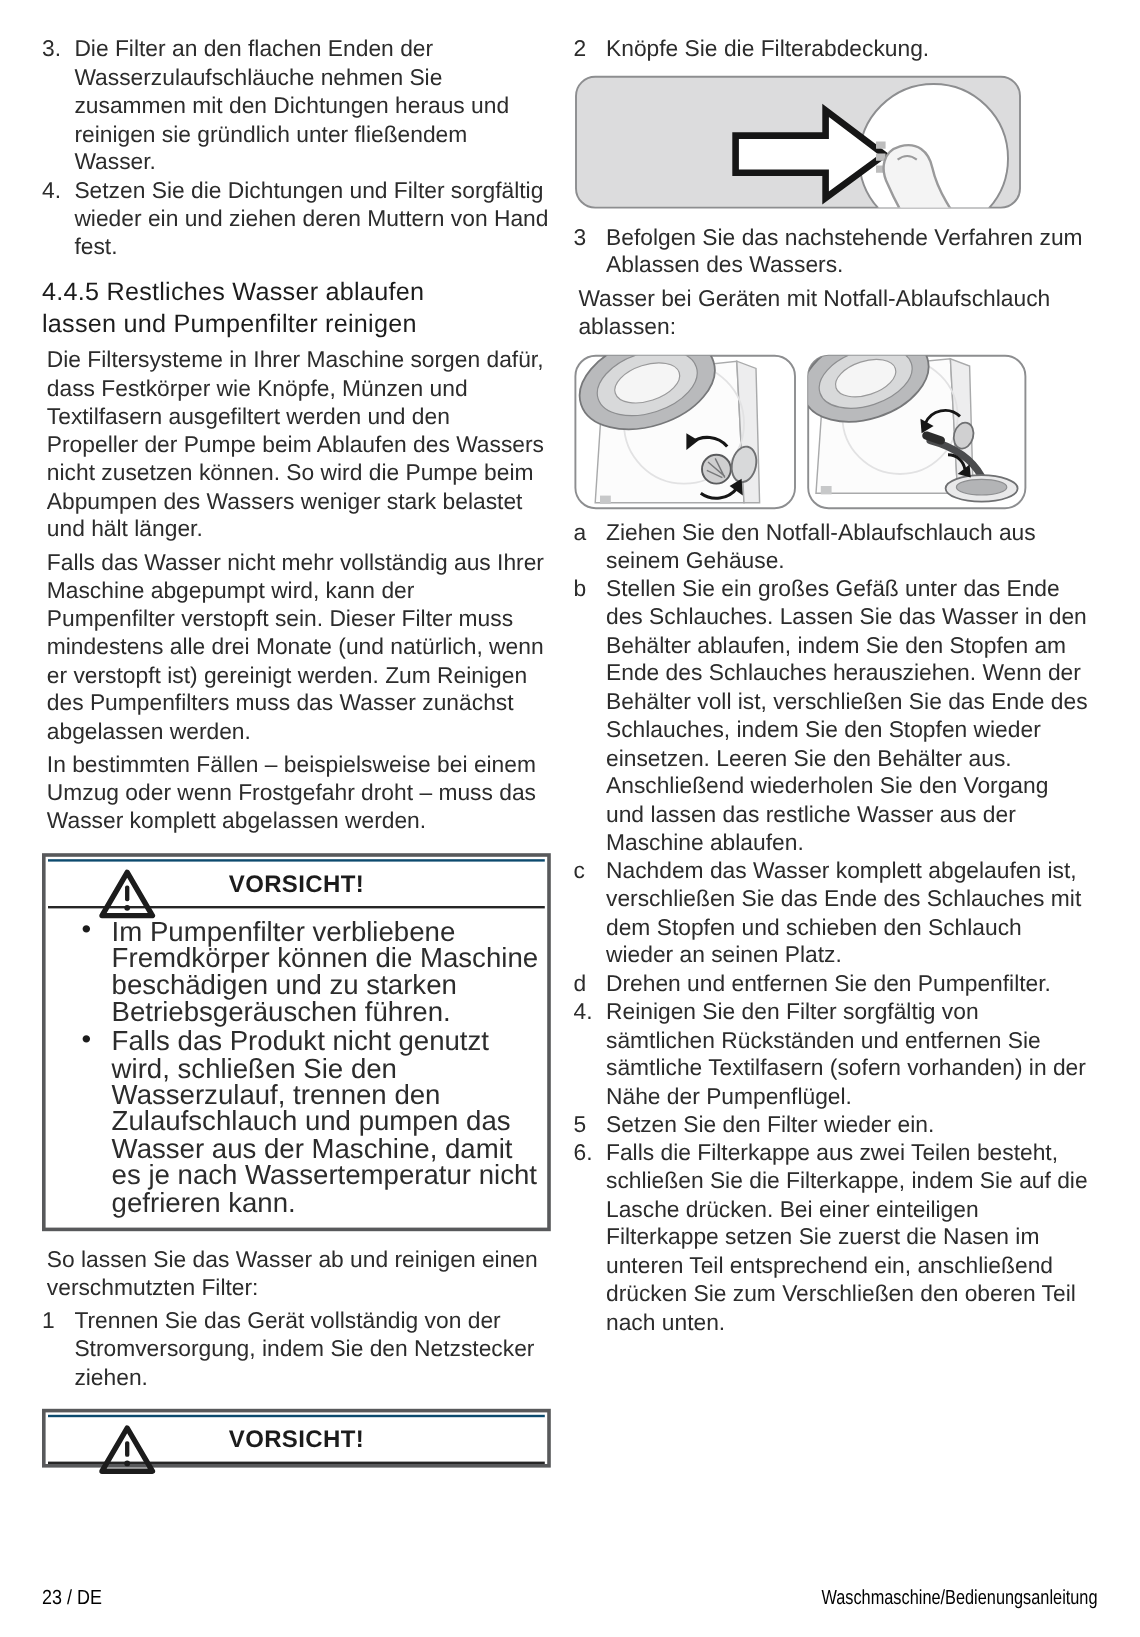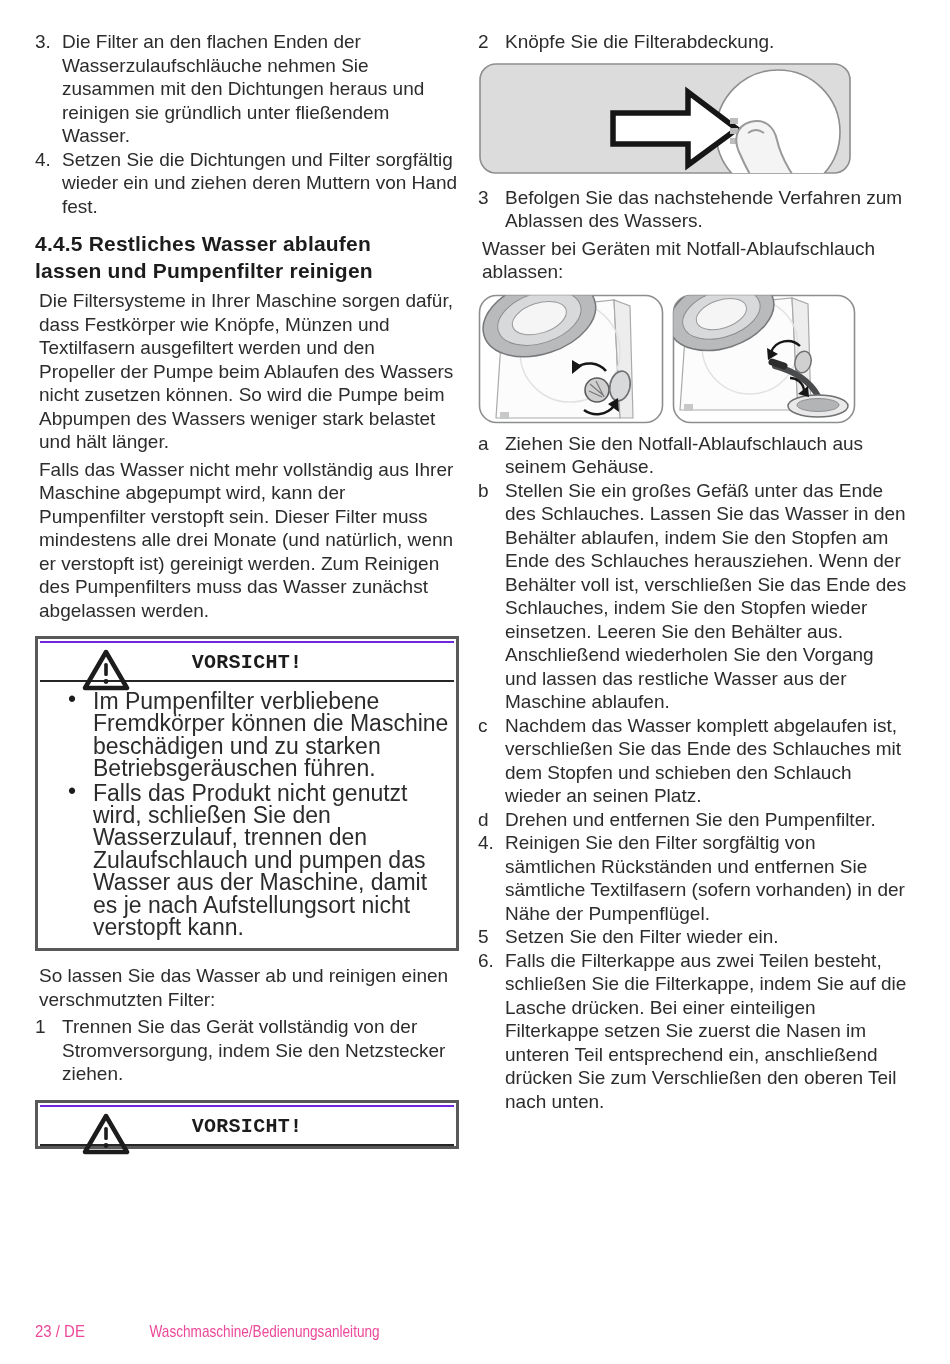--- a/index.html
+++ b/index.html
@@ -18,57 +18,56 @@
   .col-right { left: 478px; width: 432px; }
 
   p.body, .txt, .num { font-size: 19px; line-height: 23.5px; }
   p.body { margin: 4px; }
 
   .step { display: flex; align-items: flex-start; }
   .step .num { flex: 0 0 27px; }
   .step .txt { flex: 1; }
 
   h2.section {
-    font-size: 21px; line-height: 27px; font-weight: bold; color: #1c1c1c;
+    font-size: 21px; line-height: 27px; font-weight: normal; color: #1c1c1c;
     margin: 12px 0 5px 0; white-space: pre-line; letter-spacing: 0.2px;
   }
 
   .caution {
     border: 3px solid #58595b;
     margin: 14px 0 13px 0;
     background: #fff;
   }
   .caution-head {
     position: relative;
     margin: 2px 2px 0 2px;
-    border-top: 2px solid #6d28d9;
+    border-top: 2px solid #0c4a6e;
     border-bottom: 2px solid #262626;
     padding: 8px 0 6px 0;
     text-align: center;
-    font-family: Liberation Mono, monospace;
   }
   .caution-title { font-size: 20px; font-weight: bold; color: #1c1c1c; letter-spacing: 0.3px; }
   .warn-tri { position: absolute; left: 42px; top: 5px; }
   .caution ul { list-style: none; margin: 8px 0 10px 0; padding: 0 6px 0 55px; }
   .caution li { position: relative; font-size: 23px; line-height: 22.4px; margin-bottom: 2px; }
   .caution li::before {
     content: "\2022";
     position: absolute; left: -25px; top: -2px;
     font-size: 23px; color: #1c1c1c;
   }
 
   .illus1-wrap { margin: 8px 0 7px 0; }
   .machines-row { display: flex; gap: 8px; margin: 10px 0 7px 0; }
 
   .mt8 { margin-top: 8px; }
 
   .footer {
     position: absolute; left: 35px; right: 35px; top: 1322px;
-    display: flex; 
-    font-size: 17px; color: #ec4899;
+    display: flex; justify-content: space-between;
+    font-size: 17px; color: #000000;
   }
   .cond-l { display: inline-block; transform: scaleX(0.88); transform-origin: left center; }
   .cond-r { display: inline-block; transform: scaleX(0.80); transform-origin: right center; }
 </style>
 </head>
 <body>
 
 <div class="page">
 
   <div class="col col-left">
@@ -80,33 +79,34 @@
     <div class="step">
       <span class="num">4.</span>
       <span class="txt">Setzen Sie die Dichtungen und Filter sorgfältig wieder ein und ziehen deren Muttern von Hand fest.</span>
     </div>
 
     <h2 class="section">4.4.5 Restliches Wasser ablaufen
 lassen und Pumpenfilter reinigen</h2>
 
     <p class="body">Die Filtersysteme in Ihrer Maschine sorgen dafür, dass Festkörper wie Knöpfe, Münzen und Textilfasern ausgefiltert werden und den Propeller der Pumpe beim Ablaufen des Wassers nicht zusetzen können. So wird die Pumpe beim Abpumpen des Wassers weniger stark belastet und hält länger.</p>
     <p class="body">Falls das Wasser nicht mehr vollständig aus Ihrer Maschine abgepumpt wird, kann der Pumpenfilter verstopft sein. Dieser Filter muss mindestens alle drei Monate (und natürlich, wenn er verstopft ist) gereinigt werden. Zum Reinigen des Pumpenfilters muss das Wasser zunächst abgelassen werden.</p>
+    <p class="body">In bestimmten Fällen – beispielsweise bei einem Umzug oder wenn Frostgefahr droht – muss das Wasser komplett abgelassen werden.</p>
 
     <div class="caution">
       <div class="caution-head">
         <svg class="warn-tri" width="48" height="44" viewBox="0 0 48 44">
           <path d="M24 4 L45 40 H3 Z" fill="none" stroke="#1c1c1c" stroke-width="4.5" stroke-linejoin="round"></path>
           <rect x="22.2" y="15" width="3.6" height="13" rx="1.6" fill="#1c1c1c"></rect>
           <circle cx="24" cy="33.5" r="2.4" fill="#1c1c1c"></circle>
         </svg>
         <span class="caution-title">VORSICHT!</span>
       </div>
       <ul>
         <li>Im Pumpenfilter verbliebene Fremdkörper können die Maschine beschädigen und zu starken Betriebsgeräuschen führen.</li>
-        <li>Falls das Produkt nicht genutzt wird, schließen Sie den Wasserzulauf, trennen den Zulaufschlauch und pumpen das Wasser aus der Maschine, damit es je nach Aufstellungsort nicht verstopft kann.</li>
+        <li>Falls das Produkt nicht genutzt wird, schließen Sie den Wasserzulauf, trennen den Zulaufschlauch und pumpen das Wasser aus der Maschine, damit es je nach Wassertemperatur nicht gefrieren kann.</li>
       </ul>
     </div>
 
     <p class="body">So lassen Sie das Wasser ab und reinigen einen verschmutzten Filter:</p>
 
     <div class="step">
       <span class="num">1</span>
       <span class="txt">Trennen Sie das Gerät vollständig von der Stromversorgung, indem Sie den Netzstecker ziehen.</span>
     </div>
 

